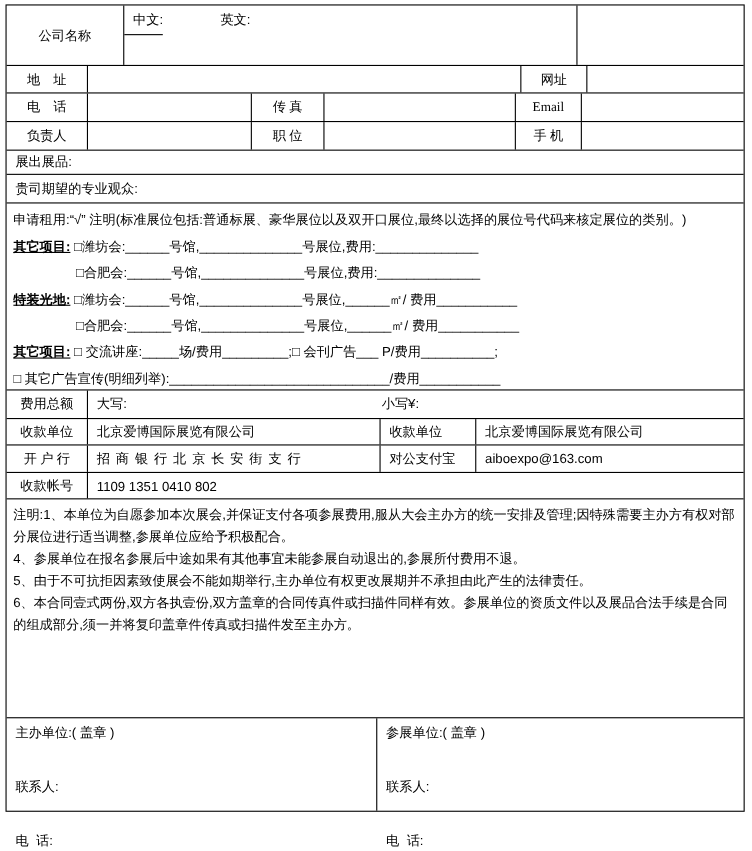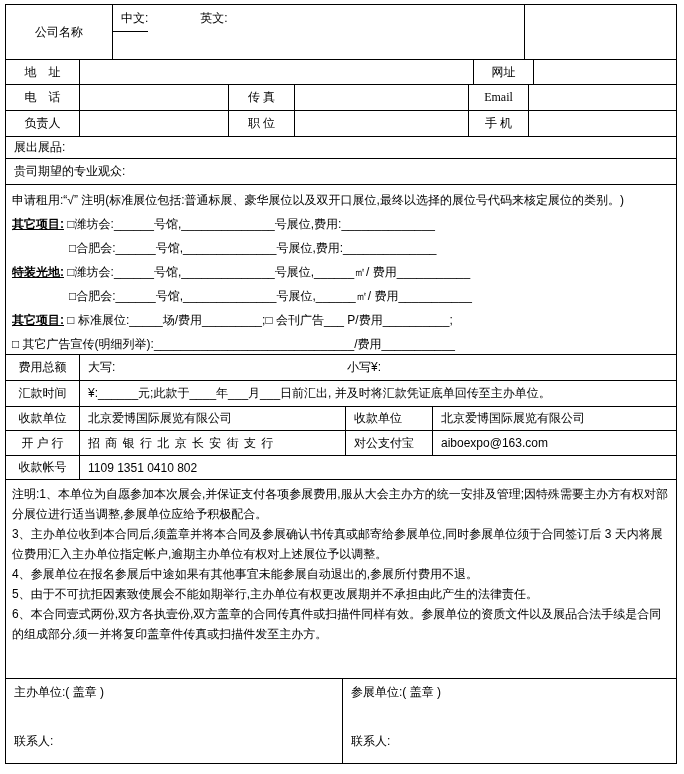--- a/index.html
+++ b/index.html
@@ -95,40 +95,36 @@
       <div class="appline indent">
         <span class="box">□</span><span>合肥会:______号馆,______________号展位,费用:______________</span>
       </div>
       <div class="appline">
         <span class="head">特装光地:</span><span> </span><span class="box">□</span><span>潍坊会:______号馆,______________号展位,______㎡/ 费用___________</span>
       </div>
       <div class="appline indent">
         <span class="box">□</span><span>合肥会:______号馆,______________号展位,______㎡/ 费用___________</span>
       </div>
       <div class="appline">
-        <span class="head">其它项目:</span><span> </span><span class="box">□</span><span> 标准展位:_____场/费用_________;</span><span class="box">□</span><span> 会刊广告___ P/费用__________;</span>
+        <span class="head">其它项目:</span><span> </span><span class="box">□</span><span> 交流讲座:_____场/费用_________;</span><span class="box">□</span><span> 会刊广告___ P/费用__________;</span>
       </div>
       <div class="appline">
         <span class="box">□</span><span> 其它广告宣传(明细列举):______________________________/费用___________</span>
       </div>
     </div>
   </div>
 
   <div class="row" style="height:26px">
     <div class="c lab" style="width:74px">费用总额</div>
     <div class="c last feecell">
       <span>大写:</span>
       <span class="feelower">小写¥:</span>
     </div>
   </div>
 
-  <div class="row" style="height:26px">
-    <div class="c lab" style="width:74px">汇款时间</div>
-    <div class="c last txt fill pre">¥:______元;此款于____年___月___日前汇出, 并及时将汇款凭证底单回传至主办单位。</div>
-  </div>
 
   <div class="row" style="height:24px">
     <div class="c lab" style="width:74px">收款单位</div>
     <div class="c txt" style="width:266px">北京爱博国际展览有限公司</div>
     <div class="c txt" style="width:87px">收款单位</div>
     <div class="c last txt fill">北京爱博国际展览有限公司</div>
   </div>
 
   <div class="row" style="height:25px">
     <div class="c lab" style="width:74px">开 户 行</div>
@@ -138,21 +134,20 @@
   </div>
 
   <div class="row" style="height:24px">
     <div class="c lab" style="width:74px">收款帐号</div>
     <div class="c last txt fill">1109 1351 0410 802</div>
   </div>
 
   <div class="row" style="height:199px">
     <div class="c last fill notes">
       <p>注明:1、本单位为自愿参加本次展会,并保证支付各项参展费用,服从大会主办方的统一安排及管理;因特殊需要主办方有权对部分展位进行适当调整,参展单位应给予积极配合。</p>
-      <p>3、主办单位收到本合同后,须盖章并将本合同及参展确认书传真或邮寄给参展单位,同时参展单位须于合同签订后 3 天内将展位费用汇入主办单位指定帐户,逾期主办单位有权对上述展位予以调整。</p>
       <p>4、参展单位在报名参展后中途如果有其他事宜未能参展自动退出的,参展所付费用不退。</p>
       <p>5、由于不可抗拒因素致使展会不能如期举行,主办单位有权更改展期并不承担由此产生的法律责任。</p>
       <p>6、本合同壹式两份,双方各执壹份,双方盖章的合同传真件或扫描件同样有效。参展单位的资质文件以及展品合法手续是合同的组成部分,须一并将复印盖章件传真或扫描件发至主办方。</p>
     </div>
   </div>
 
   <div class="row" style="height:84px">
     <div class="c sig" style="width:337px">
       <div class="pre">主办单位:( 盖章 )</div>
       <div class="pre">联系人:</div>

